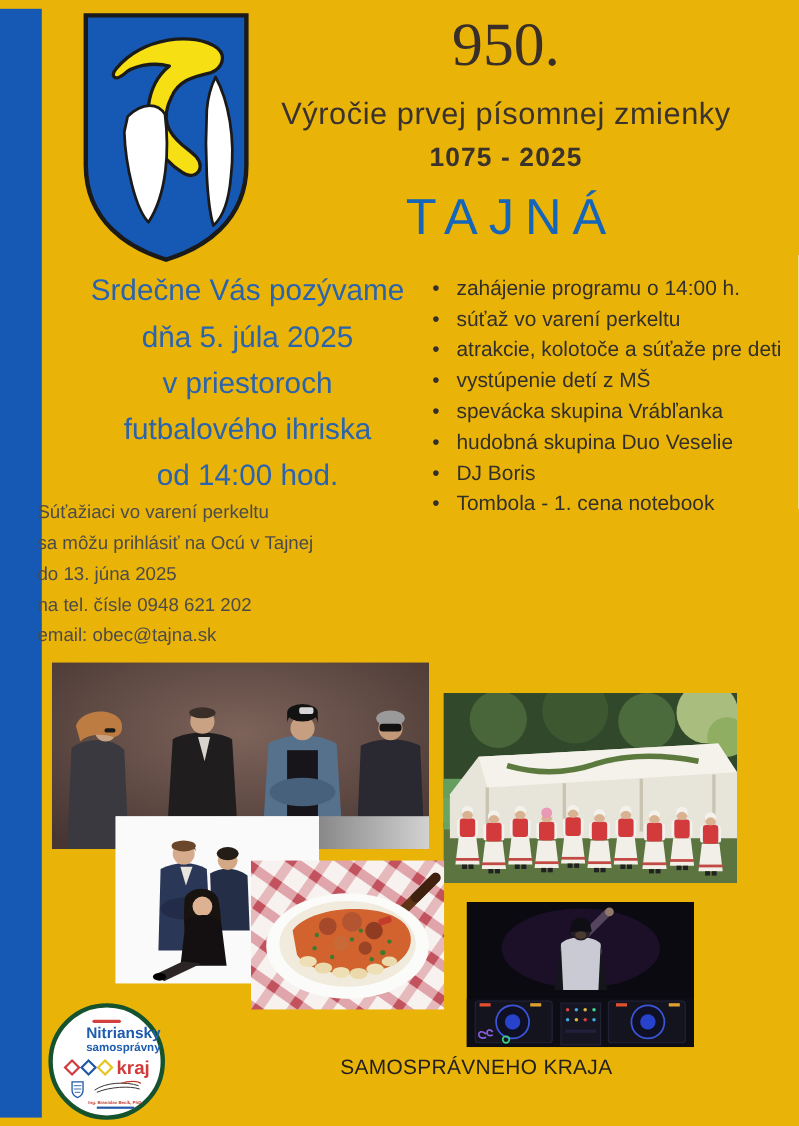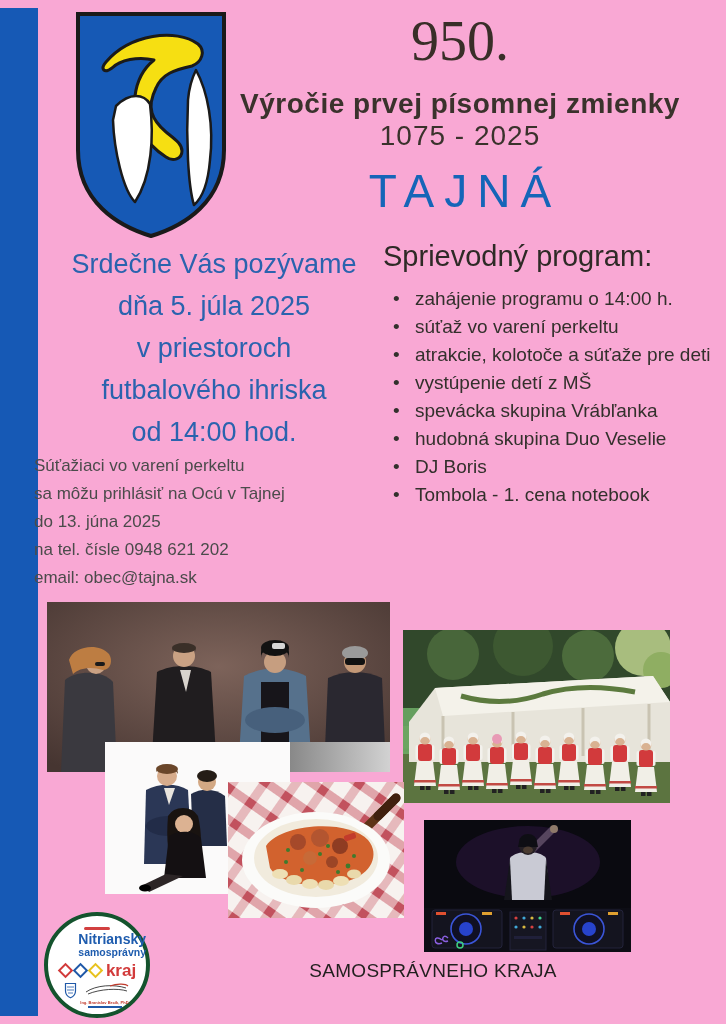--- a/index.html
+++ b/index.html
@@ -1,30 +1,30 @@
 <!DOCTYPE html>
 <html><head>
 <meta charset="utf-8">
 <style>
   html,body{margin:0;padding:0;background:#ffffff;}
-  #poster{position:relative;width:726px;height:1024px;background:#f9a8d4;overflow:hidden;
+  #poster{position:relative;width:726px;height:1024px;background:#eab308;overflow:hidden;
           font-family:"Liberation Sans",sans-serif;}
 
   .blue-bar{position:absolute;left:0;top:8px;width:38px;height:1008px;background:#1659b5;}
 
   .shield{position:absolute;left:72px;top:8px;width:158px;height:234px;}
 
   .header{position:absolute;left:212px;top:10px;width:496px;text-align:center;color:#392e28;}
   .h-950{font-family:"Liberation Serif",serif;font-size:56px;line-height:62px;}
-  .h-sub{font-size:28px;margin-top:16px;letter-spacing:0.5px;color:#3a322c;font-weight:bold;}
-  .h-years{font-size:28px;color:#3a322c;letter-spacing:1px;}
+  .h-sub{font-size:28px;margin-top:16px;letter-spacing:0.5px;color:#3a322c;}
+  .h-years{font-size:24px;margin-top:10px;color:#3a322c;letter-spacing:1px;font-weight:bold;}
   .h-tajna{font-size:46px;margin-top:12px;color:#1565b8;letter-spacing:10px;padding-left:10px;}
 
   .invite{position:absolute;left:38px;top:243px;width:352px;text-align:center;
-          color:#2a63ae;font-size:27px;line-height:42px;}
+          color:#2a63ae;font-size:27px;line-height:42px;padding-left:11px;}
   .register{position:absolute;left:34px;top:452px;width:360px;text-align:left;
           color:#4b4b4b;font-size:17px;line-height:28px;}
 
   .program{position:absolute;left:383px;top:238px;width:335px;color:#2e2a26;}
   .program-title{font-size:29px;line-height:36px;}
   .program ul{list-style:none;margin:12px 0 0 0;padding:0;}
   .program li{position:relative;font-size:19px;line-height:26px;margin-bottom:2px;
               padding-left:32px;color:#33302c;}
   .program li::before{content:"\2022";position:absolute;left:10px;top:0;font-size:19px;color:#33302c;}
 
@@ -92,21 +92,20 @@
 
   <div class="register">
     <div>Súťažiaci vo varení perkeltu</div>
     <div>sa môžu prihlásiť na Ocú v Tajnej</div>
     <div>do 13. júna 2025</div>
     <div>na tel. čísle 0948 621 202</div>
     <div>email: obec@tajna.sk</div>
   </div>
 
   <div class="program">
-    <div class="program-title">Sprievodný program:</div>
     <ul>
       <li>zahájenie programu o 14:00 h.</li>
       <li>súťaž vo varení perkeltu</li>
       <li>atrakcie, kolotoče a súťaže pre deti</li>
       <li>vystúpenie detí z MŠ</li>
       <li>spevácka skupina Vrábľanka</li>
       <li>hudobná skupina Duo Veselie</li>
       <li>DJ Boris</li>
       <li>Tombola - 1. cena notebook</li>
     </ul>

